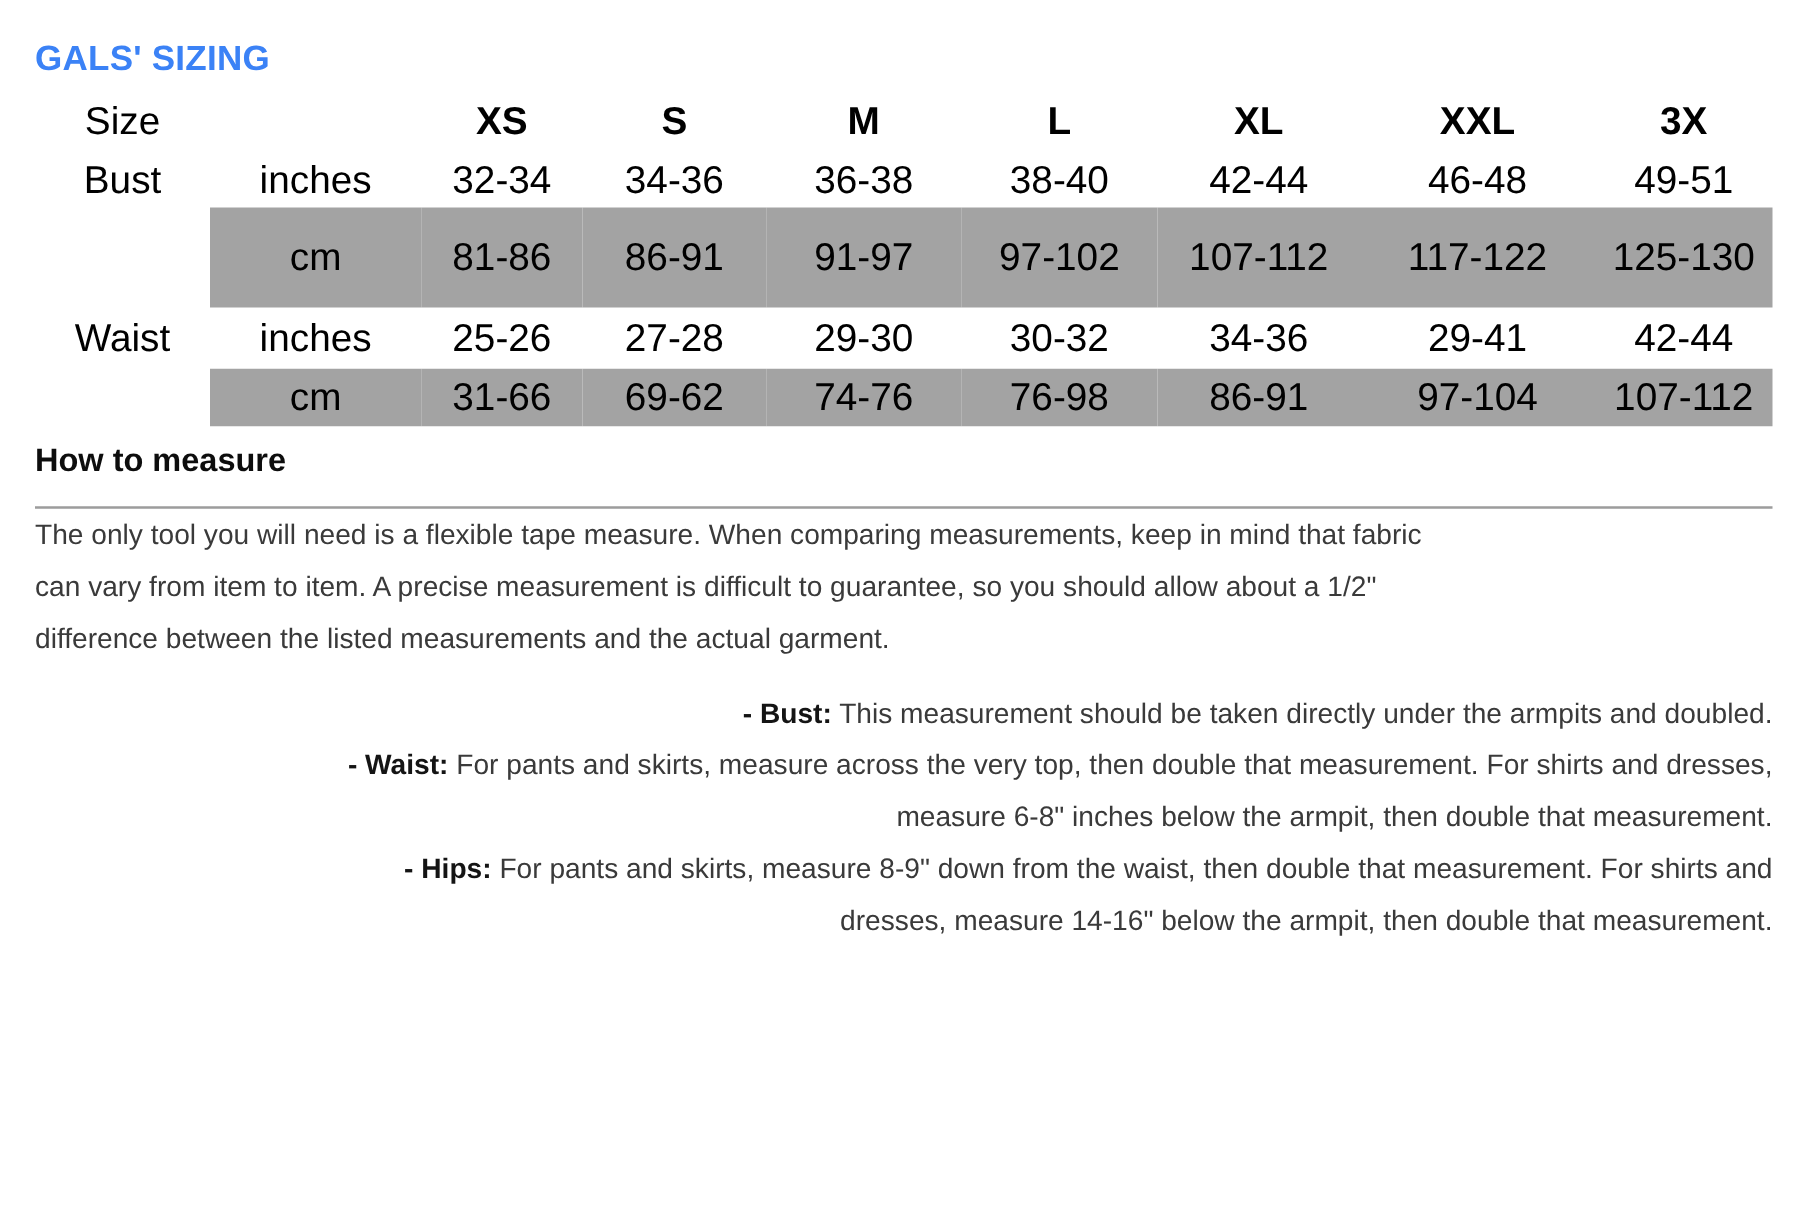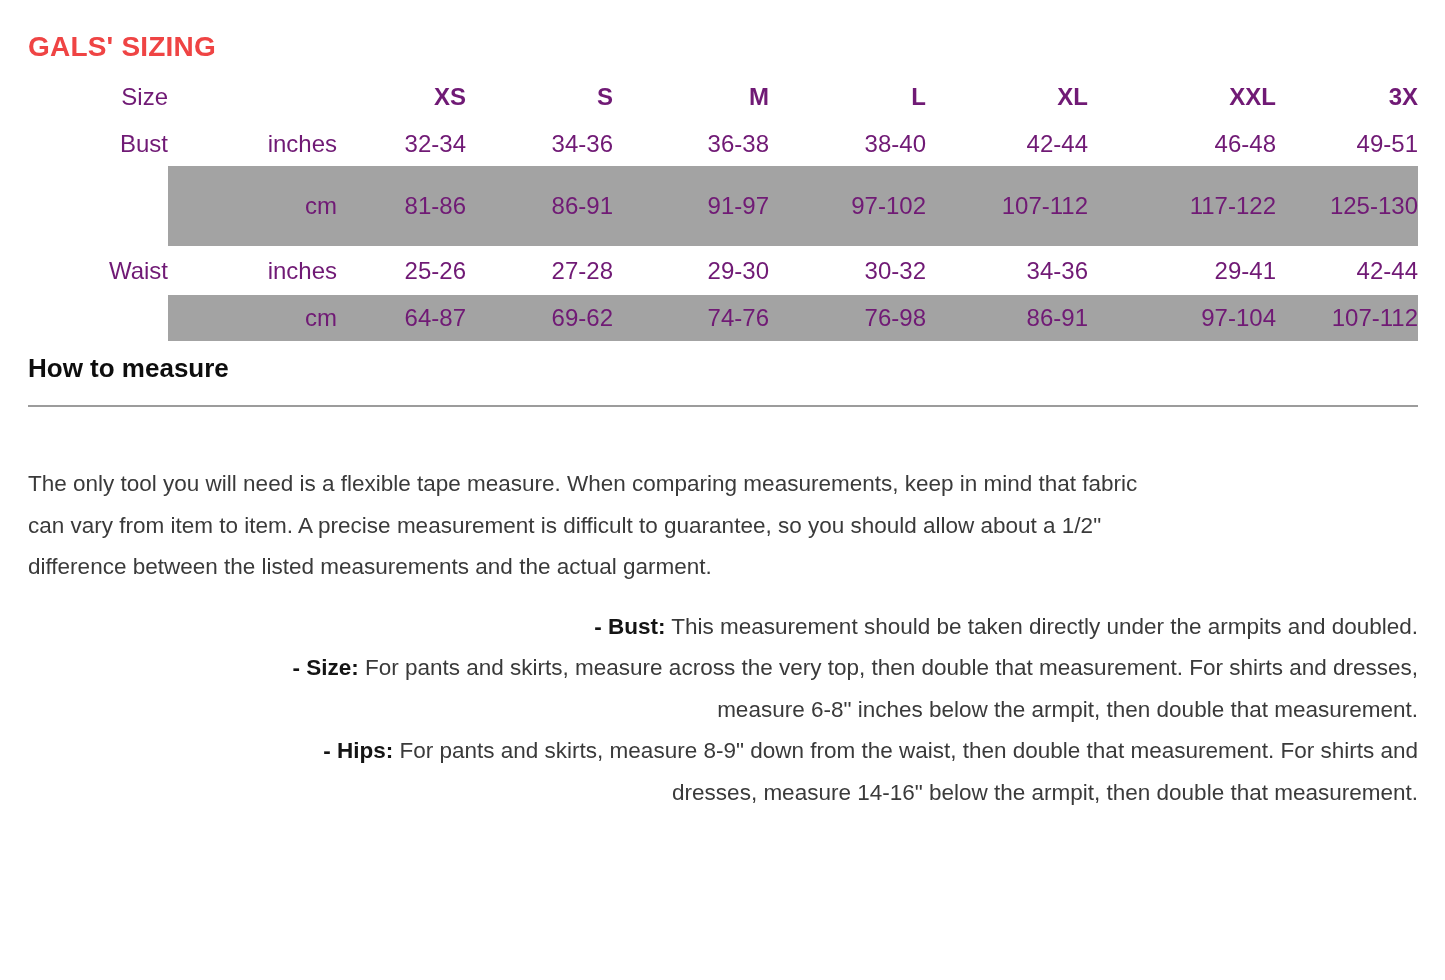--- a/index.html
+++ b/index.html
@@ -13,35 +13,35 @@
   }
   .page {
     padding: 0 27px 0 28px;
     width: 1390px;
   }
   .page-title {
     margin: 30px 0 0 0;
     font-size: 28px;
     line-height: 33px;
     font-weight: 700;
-    color: #ef4444;
+    color: #3b82f6;
     letter-spacing: 0.2px;
   }
   table.size-table {
     border-collapse: collapse;
     table-layout: fixed;
     width: 1390px;
     margin-top: 10px;
   }
   .size-table td, .size-table th {
     padding: 0;
-    text-align: right;
+    text-align: center;
     vertical-align: middle;
-    font-size: 24px;
-    color: #701a75;
+    font-size: 31px;
+    color: #000000;
     font-weight: 400;
     white-space: nowrap;
   }
   .size-table th.size-h {
     font-weight: 700;
   }
   tr.row-header { height: 48px; }
   tr.row-0 { height: 45px; }
   tr.row-1 { height: 80px; }
   tr.row-2 { height: 49px; }
@@ -62,21 +62,21 @@
     margin: 22px 0 0 0;
     width: 1390px;
   }
   .body-text p {
     margin: 0;
     font-size: 22.5px;
     line-height: 41.5px;
     color: #3a3a3a;
     white-space: pre-line;
   }
-  p.para-0 { margin-top: 56px; }
+  p.para-0 { }
   p.para-1 { margin-top: 19px; }
   .tips {
     margin-top: 18px;
     font-size: 22.5px;
     line-height: 41.5px;
     color: #3a3a3a;
     text-align: right;
   }
   .tip { white-space: pre-line; }
   .tip-term {
@@ -154,21 +154,21 @@
       <td>27-28</td>
       <td>29-30</td>
       <td>30-32</td>
       <td>34-36</td>
       <td>29-41</td>
       <td>42-44</td>
     </tr>
     <tr class="row-3 shaded">
       <td class="rowlabel"></td>
       <td class="unit" style="background: rgb(163, 163, 163);">cm</td>
-      <td style="background: rgb(163, 163, 163);">64-87</td>
+      <td style="background: rgb(163, 163, 163);">31-66</td>
       <td style="background: rgb(163, 163, 163);">69-62</td>
       <td style="background: rgb(163, 163, 163);">74-76</td>
       <td style="background: rgb(163, 163, 163);">76-98</td>
       <td style="background: rgb(163, 163, 163);">86-91</td>
       <td style="background: rgb(163, 163, 163);">97-104</td>
       <td style="background: rgb(163, 163, 163);">107-112</td>
     </tr>
   </tbody>
     </table>
 
@@ -176,21 +176,21 @@
 
   <hr class="divider">
 
   <div class="body-text">
     <p class="para-0">The only tool you will need is a flexible tape measure. When comparing measurements, keep in mind that fabric
 can vary from item to item. A precise measurement is difficult to guarantee, so you should allow about a 1/2"
 difference between the listed measurements and the actual garment.</p>
 
     <div class="tips">
       <div class="tip"><span class="tip-term">- Bust:</span><span> This measurement should be taken directly under the armpits and doubled.</span></div>
-      <div class="tip"><span class="tip-term">- Size:</span><span> For pants and skirts, measure across the very top, then double that measurement. For shirts and dresses,
+      <div class="tip"><span class="tip-term">- Waist:</span><span> For pants and skirts, measure across the very top, then double that measurement. For shirts and dresses,
 measure 6-8" inches below the armpit, then double that measurement.</span></div>
       <div class="tip"><span class="tip-term">- Hips:</span><span> For pants and skirts, measure 8-9" down from the waist, then double that measurement. For shirts and
 dresses, measure 14-16" below the armpit, then double that measurement.</span></div>
     </div>
 
   </div>
 
 </div>
 
 </body></html>

